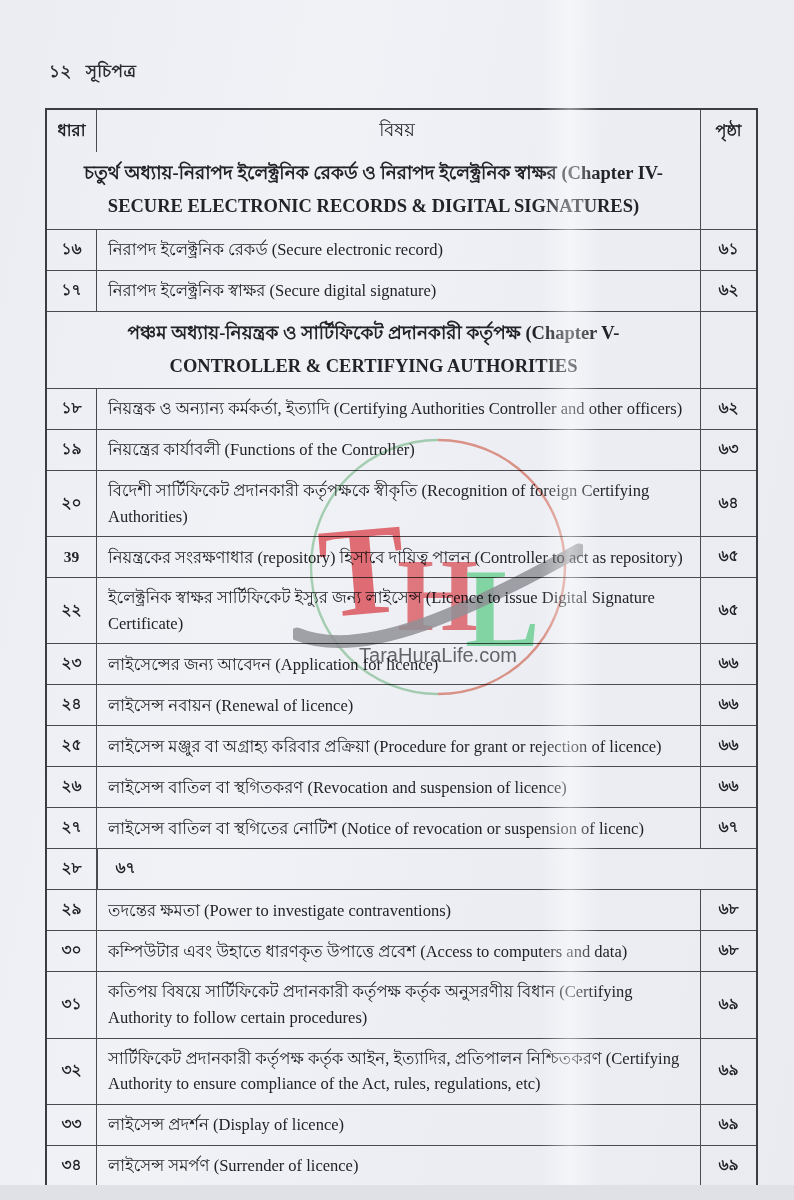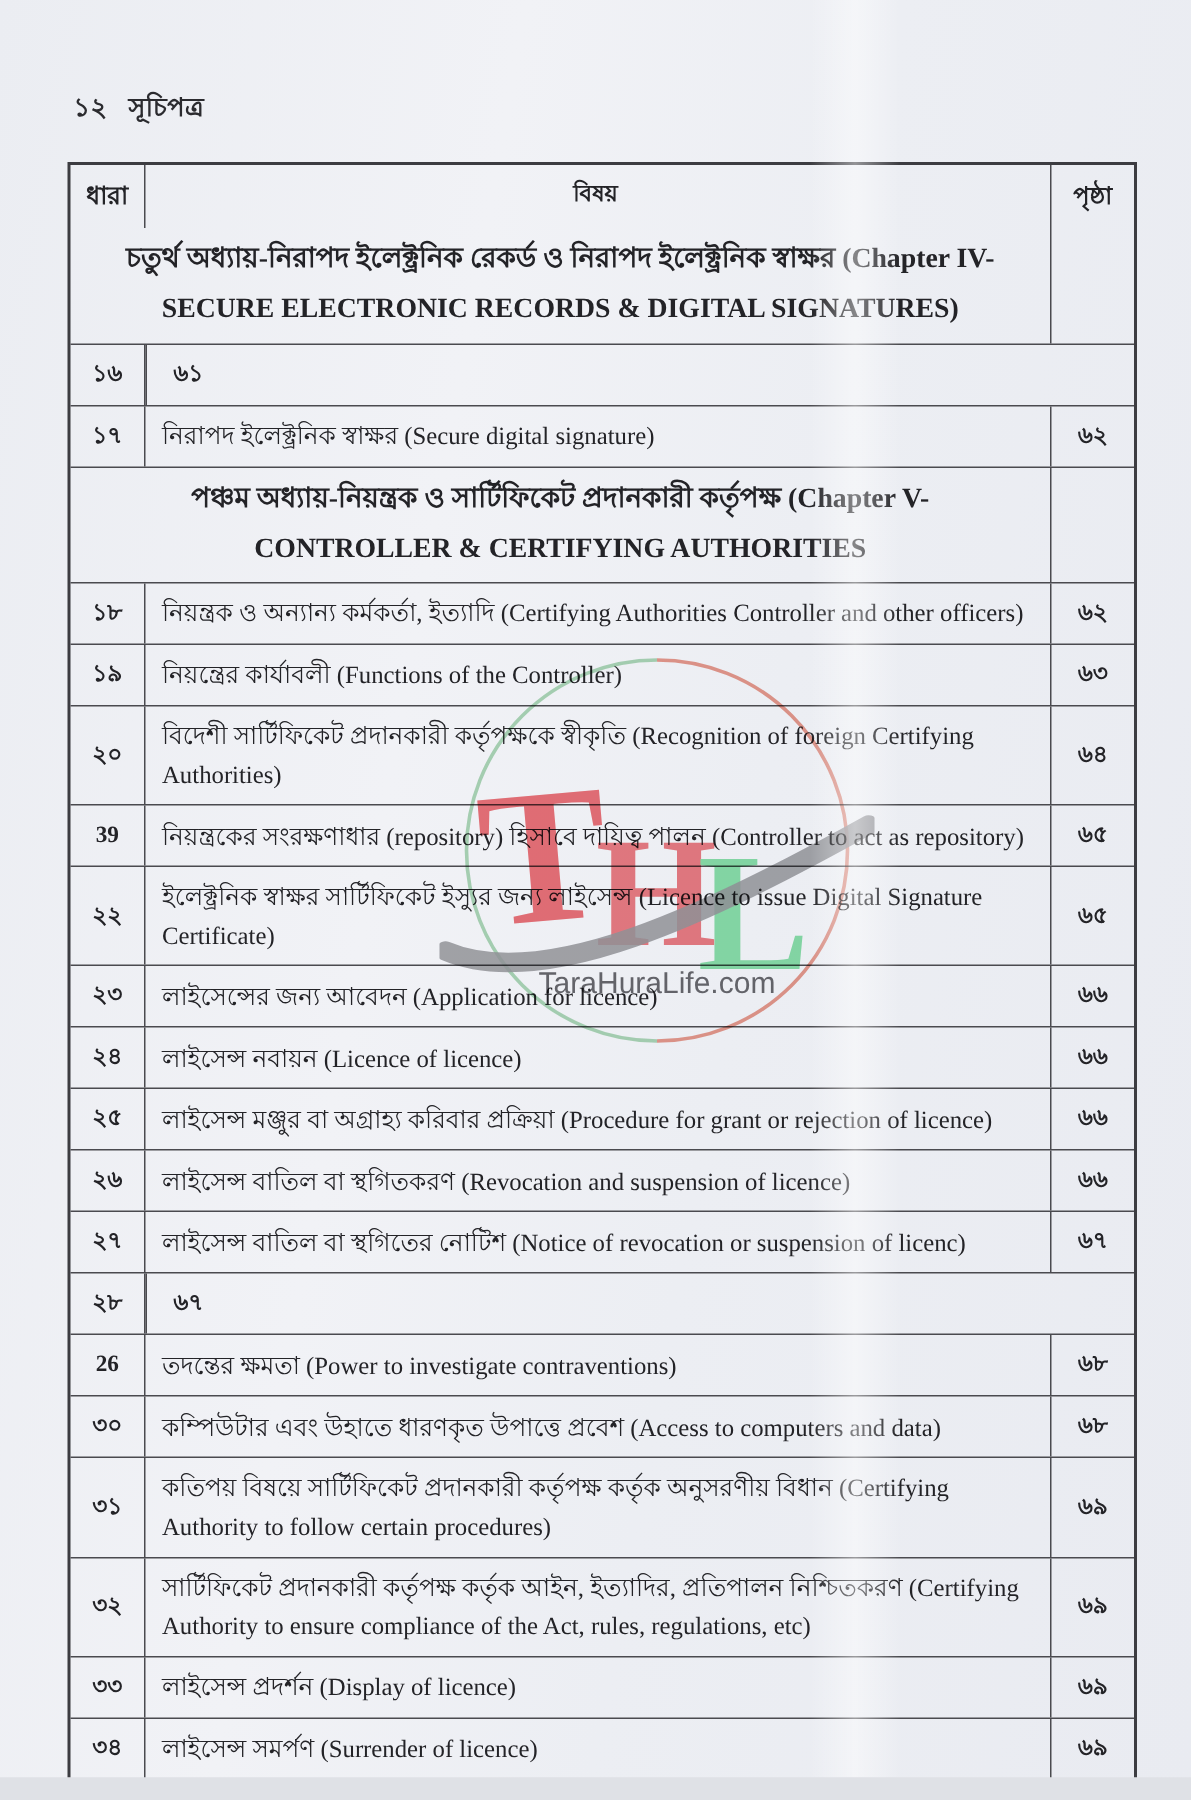--- a/index.html
+++ b/index.html
@@ -25,21 +25,21 @@
   .tr{display:flex;border-top:1.4px solid #4a4a4f;align-items:stretch;}
   .tr:first-child{border-top:none;}
   .td{box-sizing:border-box;display:flex;}
   .c1{width:50px;border-right:1.4px solid #4a4a4f;align-items:center;justify-content:center;
       font-size:15.5px;font-weight:600;flex:none;}
   .c2{flex:1;padding:7px 14px 7px 11px;font-size:16.5px;line-height:1.55;align-items:center;}
   .c3{width:56px;border-left:1.4px solid #4a4a4f;align-items:center;justify-content:center;
       font-size:15.5px;font-weight:600;flex:none;}
   .thead{min-height:42px;}
   .thead .c1{font-size:16.5px;font-weight:700;}
-  .thead .c2{justify-content:center;font-size:15px;font-weight:700;}
+  .thead .c2{justify-content:center;font-size:18px;font-weight:400;}
   .thead .c3{font-size:16px;font-weight:700;}
   .item-row{min-height:40px;}
   .chapter-row{min-height:60px;}
   .merged{flex:1;justify-content:center;align-items:center;text-align:center;
       font-weight:700;font-size:18.5px;line-height:1.8;padding:5px 34px;}
   .watermark{
     position:absolute;top:432px;left:293px;width:290px;height:270px;
     opacity:.88;mix-blend-mode:multiply;pointer-events:none;
   }
 </style>
@@ -58,20 +58,21 @@
       <div class="td c2">বিষয়</div>
       <div class="td c3">পৃষ্ঠা</div>
     </div>
     <div id="rows">
         <div class="tr chapter-row">
           <div class="td merged">চতুর্থ অধ্যায়-নিরাপদ ইলেক্ট্রনিক রেকর্ড ও নিরাপদ ইলেক্ট্রনিক স্বাক্ষর (Chapter IV- SECURE ELECTRONIC RECORDS &amp; DIGITAL SIGNATURES)</div>
           <div class="td c3"></div>
         </div>
         <div class="tr item-row">
           <div class="td c1">১৬</div>
+          <div class="td c2">নিরাপদ ইলেক্ট্রনিক রেকর্ড (Secure electronic record)</div>
           <div class="td c3">৬১</div>
         </div>
         <div class="tr item-row">
           <div class="td c1">১৭</div>
           <div class="td c2">নিরাপদ ইলেক্ট্রনিক স্বাক্ষর (Secure digital signature)</div>
           <div class="td c3">৬২</div>
         </div>
         <div class="tr chapter-row">
           <div class="td merged">পঞ্চম অধ্যায়-নিয়ন্ত্রক ও সার্টিফিকেট প্রদানকারী কর্তৃপক্ষ (Chapter V- CONTROLLER &amp; CERTIFYING  AUTHORITIES</div>
           <div class="td c3"></div>
@@ -101,21 +102,21 @@
           <div class="td c2">ইলেক্ট্রনিক স্বাক্ষর সার্টিফিকেট ইস্যুর জন্য লাইসেন্স (Licence to issue Digital Signature Certificate)</div>
           <div class="td c3">৬৫</div>
         </div>
         <div class="tr item-row">
           <div class="td c1">২৩</div>
           <div class="td c2">লাইসেন্সের জন্য আবেদন (Application for licence)</div>
           <div class="td c3">৬৬</div>
         </div>
         <div class="tr item-row">
           <div class="td c1">২৪</div>
-          <div class="td c2">লাইসেন্স নবায়ন (Licence of licence)</div>
+          <div class="td c2">লাইসেন্স নবায়ন (Renewal of licence)</div>
           <div class="td c3">৬৬</div>
         </div>
         <div class="tr item-row">
           <div class="td c1">২৫</div>
           <div class="td c2">লাইসেন্স মঞ্জুর বা অগ্রাহ্য করিবার প্রক্রিয়া (Procedure for grant or rejection of licence)</div>
           <div class="td c3">৬৬</div>
         </div>
         <div class="tr item-row">
           <div class="td c1">২৬</div>
           <div class="td c2">লাইসেন্স বাতিল বা স্থগিতকরণ (Revocation and suspension of licence)</div>
@@ -124,21 +125,21 @@
         <div class="tr item-row">
           <div class="td c1">২৭</div>
           <div class="td c2">লাইসেন্স বাতিল বা স্থগিতের নোটিশ (Notice of revocation or suspension of licenc)</div>
           <div class="td c3">৬৭</div>
         </div>
         <div class="tr item-row">
           <div class="td c1">২৮</div>
           <div class="td c3">৬৭</div>
         </div>
         <div class="tr item-row">
-          <div class="td c1">26</div>
+          <div class="td c1">২৯</div>
           <div class="td c2">তদন্তের ক্ষমতা (Power to investigate contraventions)</div>
           <div class="td c3">৬৮</div>
         </div>
         <div class="tr item-row">
           <div class="td c1">৩০</div>
           <div class="td c2">কম্পিউটার এবং উহাতে ধারণকৃত উপাত্তে প্রবেশ (Access to computers and data)</div>
           <div class="td c3">৬৮</div>
         </div>
         <div class="tr item-row">
           <div class="td c1">৩১</div>

